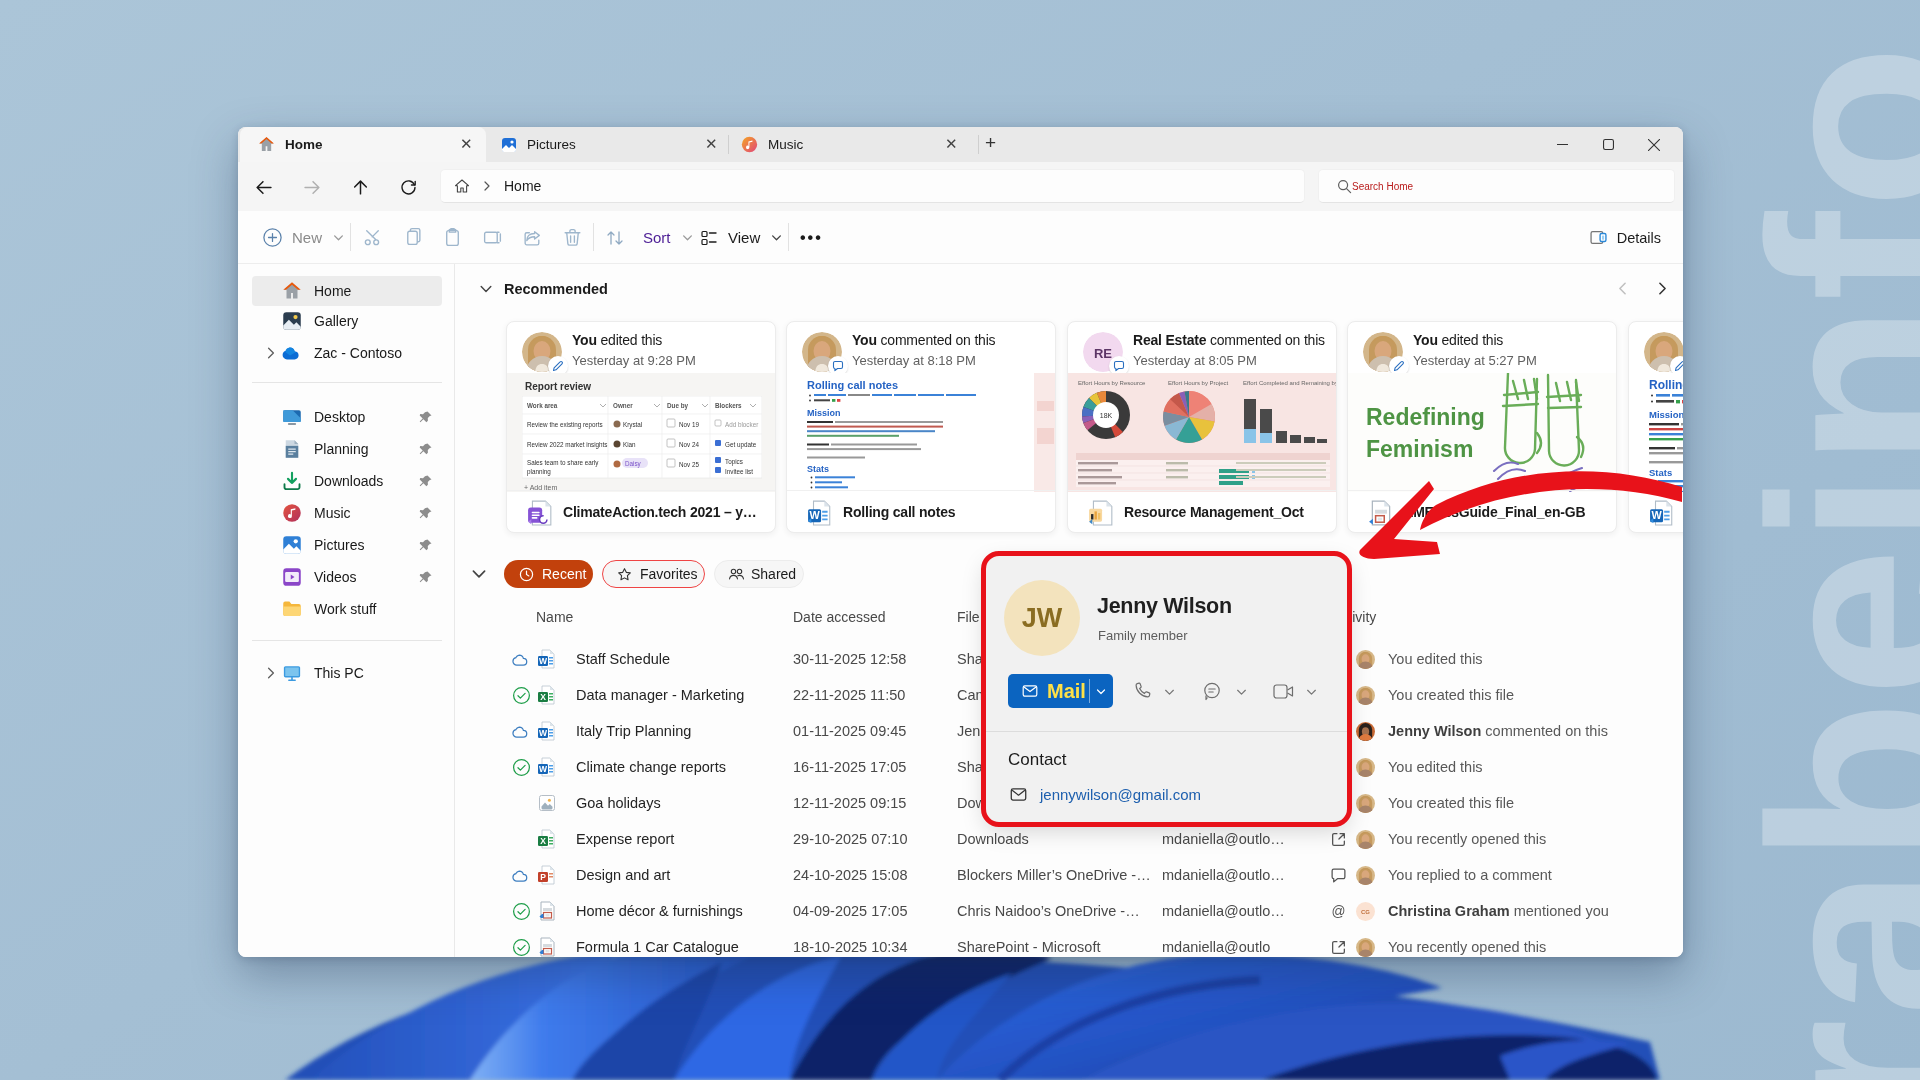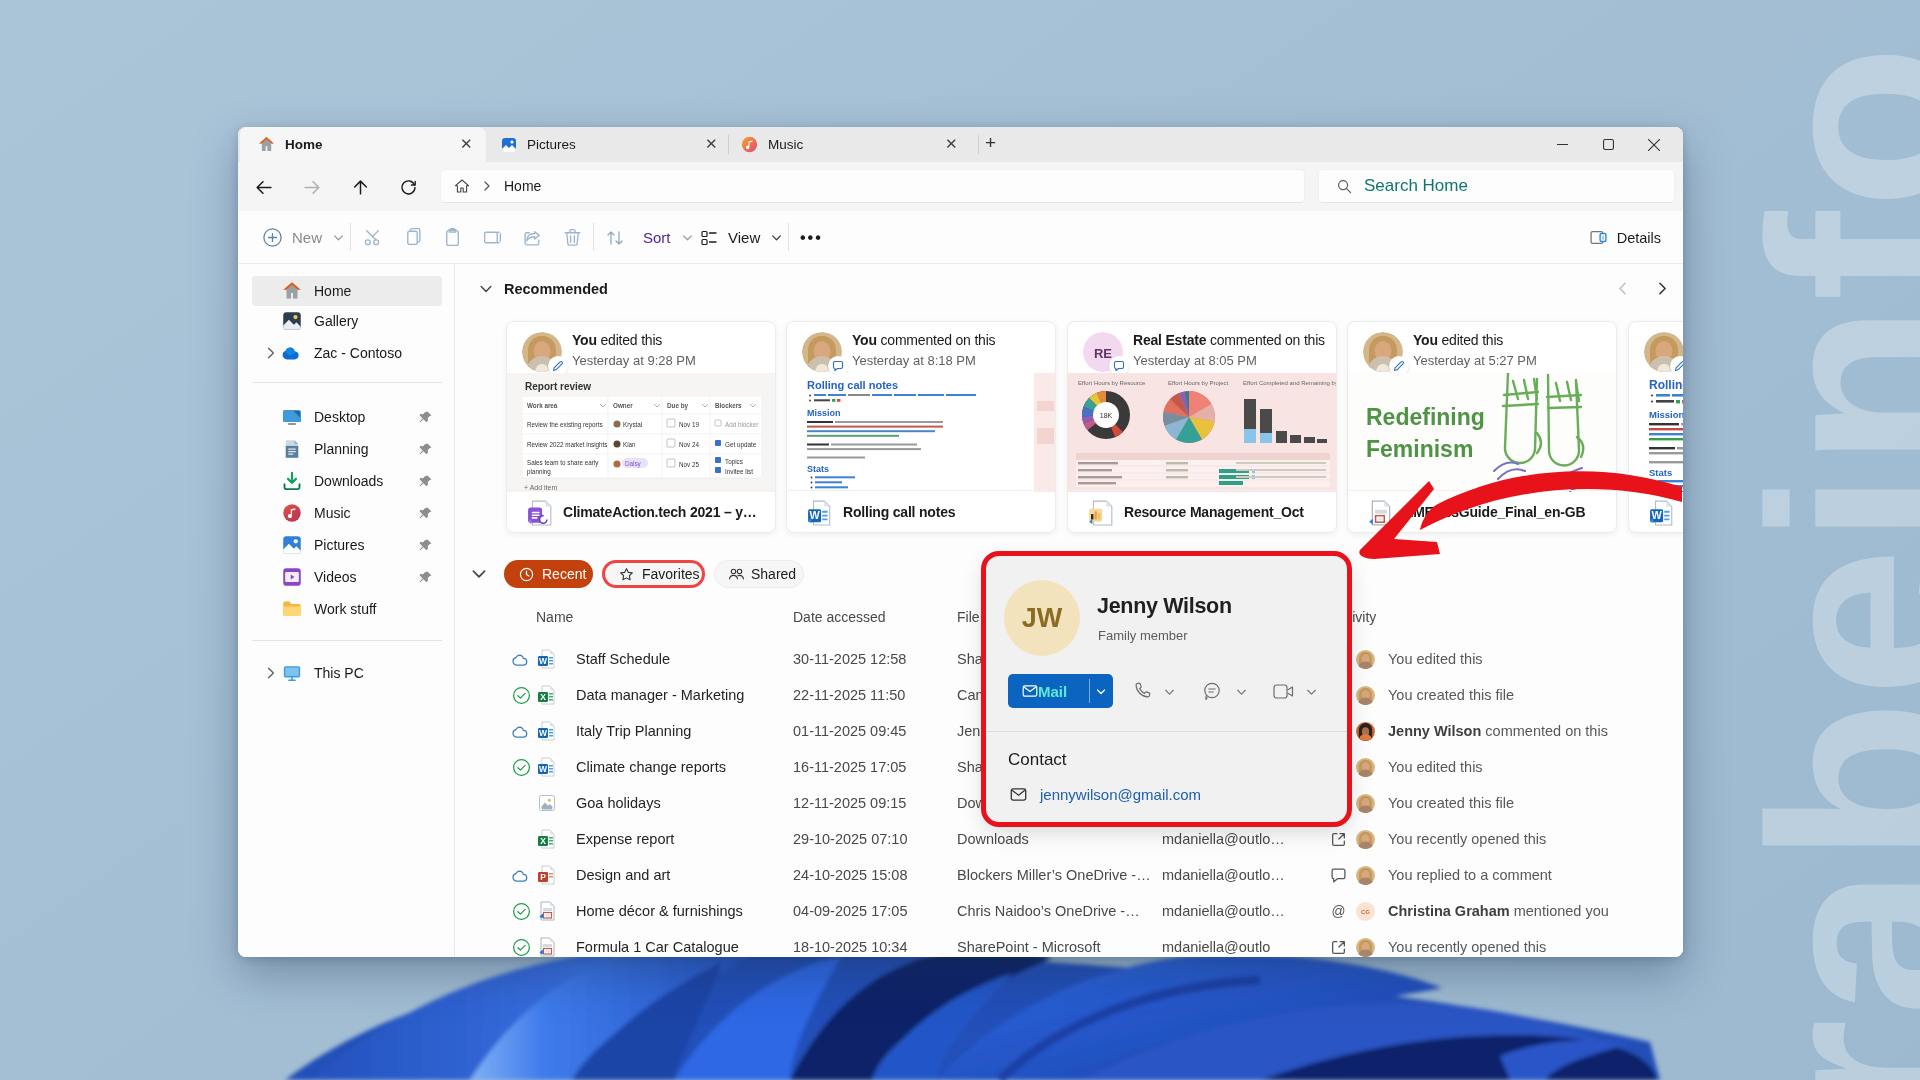--- a/index.html
+++ b/index.html
@@ -178,21 +178,21 @@
       <svg style="margin-left:12px" width="10" height="10" viewBox="0 0 10 10">
           <path d="M3 1l4 4-4 4" fill="none" stroke="#555" stroke-width="1.2" stroke-linecap="round" stroke-linejoin="round"></path>
         </svg>
       <span style="margin-left:12px;font-size:14px;color:#1b1b1b">Home</span>
     </div>
     <div class="search">
       <svg style="margin-left:18px" width="15" height="15" viewBox="0 0 16 16">
           <circle cx="6.5" cy="6.5" r="4.8" fill="none" stroke="#5f5f5f" stroke-width="1.3"></circle>
           <path d="M10.2 10.2 14.5 14.5" stroke="#5f5f5f" stroke-width="1.3" stroke-linecap="round"></path>
         </svg>
-      <span style="margin-left:12px;font-size:17px;color:#0f766e">Search Home</span>
+      <span style="font-size:10px;color:#b91c1c">Search Home</span>
     </div>
   </div>
   <div class="toolbar">
     <div class="tbtn" style="left:24px">
       <svg width="21" height="21" viewBox="0 0 20 20">
           <circle cx="10" cy="10" r="8.2" fill="none" stroke="#5b82ab" stroke-width="1.2"></circle>
           <path d="M10 6.2v7.6M6.2 10h7.6" stroke="#5b82ab" stroke-width="1.2" stroke-linecap="round"></path>
         </svg>
       <span style="margin-left:9px;font-size:15px;color:#8a8a8a">New</span>
       <svg style="margin-left:11px" width="11" height="11" viewBox="0 0 10 10">
@@ -767,21 +767,21 @@
       <svg class="abs" style="left:16px;top:303px" width="14" height="14" viewBox="0 0 10 10">
           <path d="M1 3l4 4 4-4" fill="none" stroke="#444" stroke-width="1.2" stroke-linecap="round" stroke-linejoin="round"></path>
         </svg>
       <div class="pill" style="left:48px;width:89px;background:#c2410c;color:#fff">
         <svg style="margin-left:15px" width="15" height="15" viewBox="0 0 16 16">
             <circle cx="8" cy="8" r="6.5" fill="none" stroke="#fff" stroke-width="1.3"></circle>
             <path d="M8 4.5V8l2.5 1.5" fill="none" stroke="#fff" stroke-width="1.3" stroke-linecap="round"></path>
           </svg>
         <span style="margin-left:8px">Recent</span>
       </div>
-      <div class="pill" style="left:146px;width:103px;background:#f6f6f6;border:3px solid #ef4444;color:#1b1b1b">
+      <div class="pill" style="left:146px;width:103px;background:#f6f6f6;border:1px solid #ef4444;color:#1b1b1b">
         <svg style="margin-left:14px" width="15" height="15" viewBox="0 0 16 16">
             <path d="M8 1.8l1.9 3.9 4.3.6-3.1 3 .7 4.3L8 11.6l-3.8 2 .7-4.3-3.1-3 4.3-.6z" fill="none" stroke="#333" stroke-width="1.2" stroke-linejoin="round"></path>
           </svg>
         <span style="margin-left:8px">Favorites</span>
       </div>
       <div class="pill" style="left:258px;width:90px;background:#f6f6f6;border:1px solid #ececec;color:#1b1b1b">
         <svg style="margin-left:13px" width="16" height="16" viewBox="0 0 16 16">
             <circle cx="5.5" cy="5.5" r="2.2" fill="none" stroke="#333" stroke-width="1.1"></circle>
             <circle cx="11.5" cy="5.5" r="2.2" fill="none" stroke="#333" stroke-width="1.1"></circle>
             <path d="M1.5 13c.4-2.3 2-3.6 4-3.6s3.6 1.3 4 3.6M9.8 9.7c.5-.2 1.1-.3 1.7-.3 2 0 3.6 1.3 4 3.6" fill="none" stroke="#333" stroke-width="1.1" stroke-linecap="round"></path>
@@ -1132,21 +1132,21 @@
 </div>
 <div class="ccard">
   <div class="abs" style="left:18px;top:24px;width:76px;height:76px;border-radius:50%;background:#f3e3bd;display:flex;align-items:center;justify-content:center;font-size:27px;font-weight:bold;color:#8a6d22">JW</div>
   <div class="abs" style="left:111px;top:38px;font-size:21.5px;font-weight:bold;color:#1f1f1f;letter-spacing:-0.3px">Jenny Wilson</div>
   <div class="abs" style="left:112px;top:72px;font-size:13px;color:#5d5d5d">Family member</div>
   <div class="abs" style="left:22px;top:118px;width:105px;height:34px;background:#0b64c0;border-radius:5px;display:flex;align-items:center">
     <svg style="margin-left:14px" width="16" height="16" viewBox="0 0 16 16">
         <rect x="1.2" y="2.8" width="13.6" height="10.4" rx="1.6" fill="none" stroke="#fff" stroke-width="1.2"></rect>
         <path d="M2 4l6 4.6L14 4" fill="none" stroke="#fff" stroke-width="1.2" stroke-linejoin="round"></path>
       </svg>
-    <span style="font-size:15px;font-weight:bold;color:#5eead4">Mail</span>
+    <span style="margin-left:9px;font-size:20px;font-weight:bold;color:#fde047">Mail</span>
     <div style="position:absolute;left:81px;top:5px;width:1px;height:24px;background:rgba(255,255,255,.45)"></div>
     <svg style="position:absolute;left:88px;top:13px" width="10" height="10" viewBox="0 0 10 10">
         <path d="M1.5 3 5 6.5 8.5 3" fill="none" stroke="#fff" stroke-width="1.2" stroke-linecap="round" stroke-linejoin="round"></path>
       </svg>
   </div>
   <svg class="abs" style="left:146px;top:125px" width="20" height="20" viewBox="0 0 20 20">
       <path d="M5.3 2.6 7 2.2a1 1 0 0 1 1.1.6l1 2.6a1 1 0 0 1-.3 1.1L7.6 7.6a11 11 0 0 0 4.8 4.8l1.1-1.2a1 1 0 0 1 1.1-.3l2.6 1a1 1 0 0 1 .6 1.1l-.4 1.7a1.6 1.6 0 0 1-1.6 1.2C9.6 15.6 4.4 10.4 4.1 4.2a1.6 1.6 0 0 1 1.2-1.6z" fill="none" stroke="#6d6d6d" stroke-width="1.2"></path>
     </svg>
   <svg class="abs" style="left:178px;top:131px" width="11" height="11" viewBox="0 0 10 10">
       <path d="M1.5 3 5 6.5 8.5 3" fill="none" stroke="#777" stroke-width="1.1" stroke-linecap="round" stroke-linejoin="round"></path>

